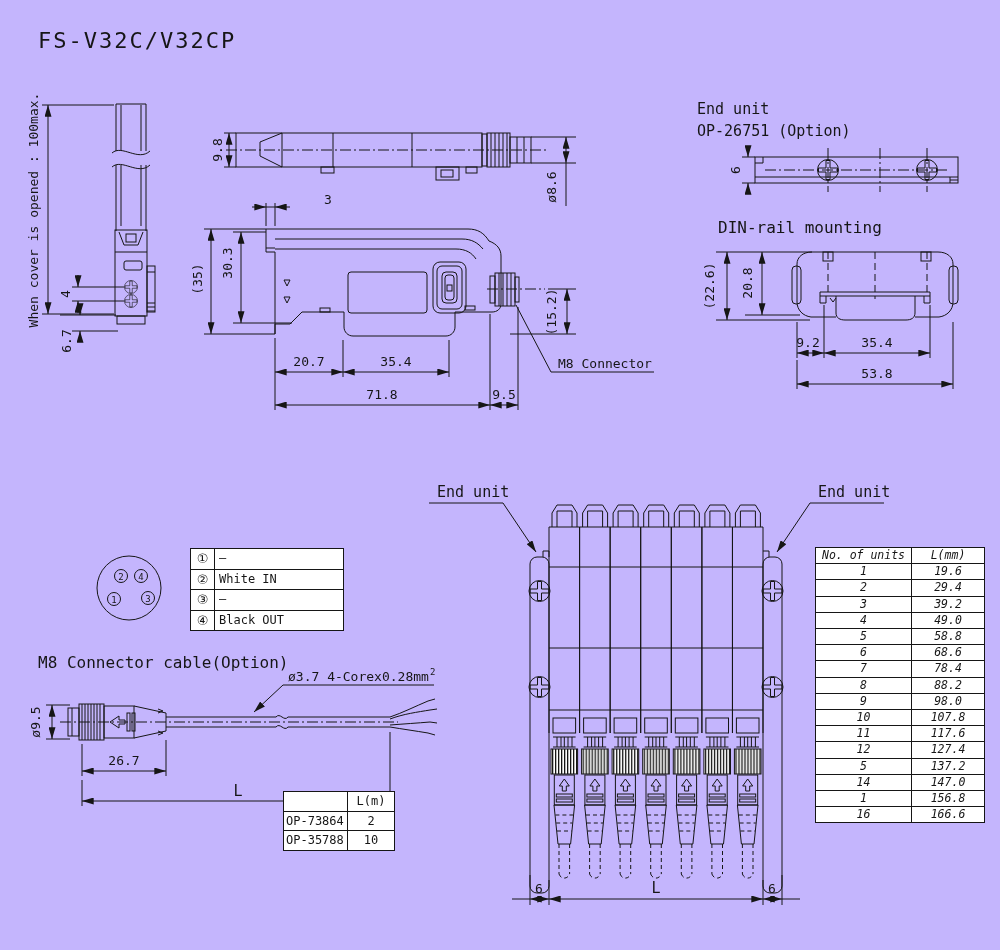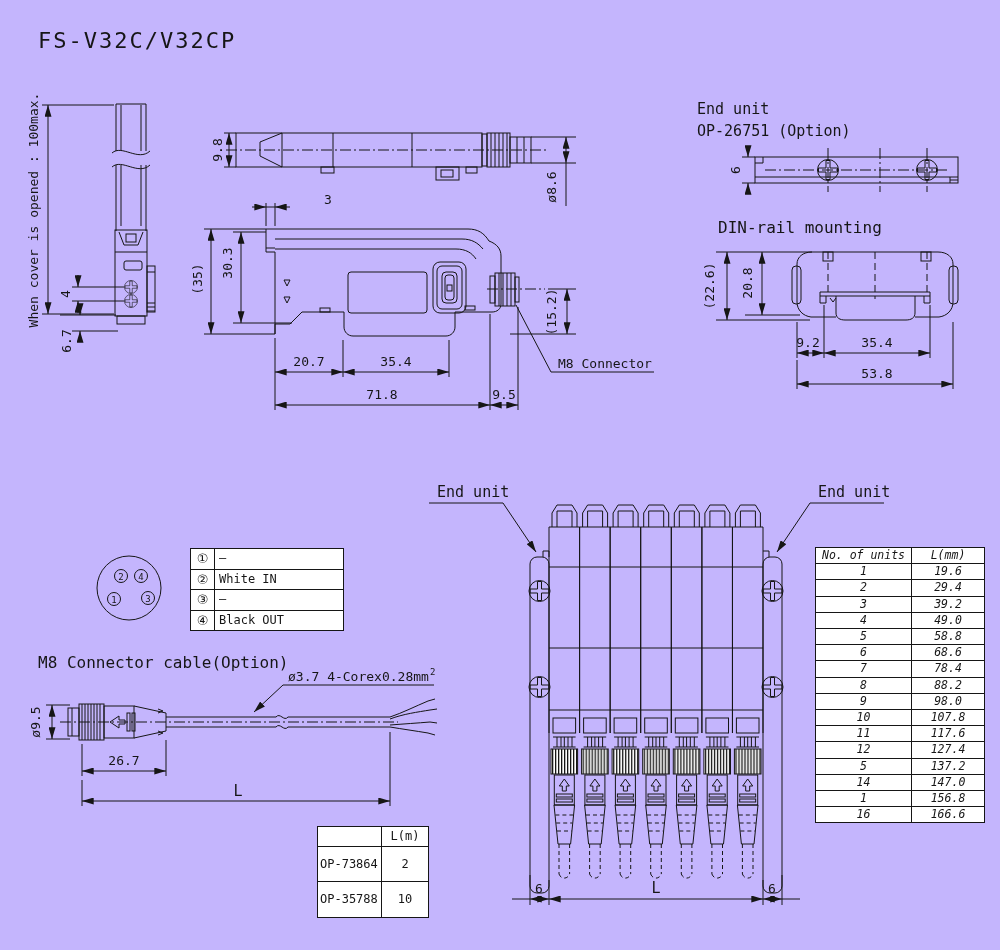--- a/index.html
+++ b/index.html
@@ -16,23 +16,23 @@
   .t16{font-size:16px;}
   .t22{font-size:22px;letter-spacing:2px;}
   .t9{font-size:9px;}
   table.tbl{position:absolute;border-collapse:collapse;table-layout:fixed;background:#fff;
             font-family:"DejaVu Sans Mono",monospace;font-size:12px;color:#161616;}
   table.tbl td, table.tbl th{border:1px solid #161616;padding:0 4px;font-weight:normal;
             white-space:nowrap;overflow:hidden;}
   #pinout-table{left:190px;top:548px;width:153px;}
   #pinout-table td{height:19.5px;line-height:19.5px;}
   #pinout-table td:first-child{text-align:center;font-family:"DejaVu Sans",sans-serif;font-size:13px;padding:0;}
-  #cable-table{left:283px;top:826px;width:111px;text-align:center;margin-left:34px;}
+  #cable-table{left:283px;top:791px;width:111px;text-align:center;}
   #cable-table td,#cable-table th{height:18.6px;line-height:18.6px;}
-  #cable-table td:first-child{text-align:left;padding:8px 2px;}
+  #cable-table td:first-child{text-align:left;padding:0 2px;}
   #units-table{left:815px;top:547px;width:169px;text-align:center;font-size:11.5px;}
   #units-table td,#units-table th{height:15.2px;line-height:15.2px;padding:0 2px;font-style:italic;}
 </style>
 </head>
 <body>
 
 <div class="stage">
 
 <svg width="1000" height="950" viewBox="0 0 1000 950">
   <defs>

